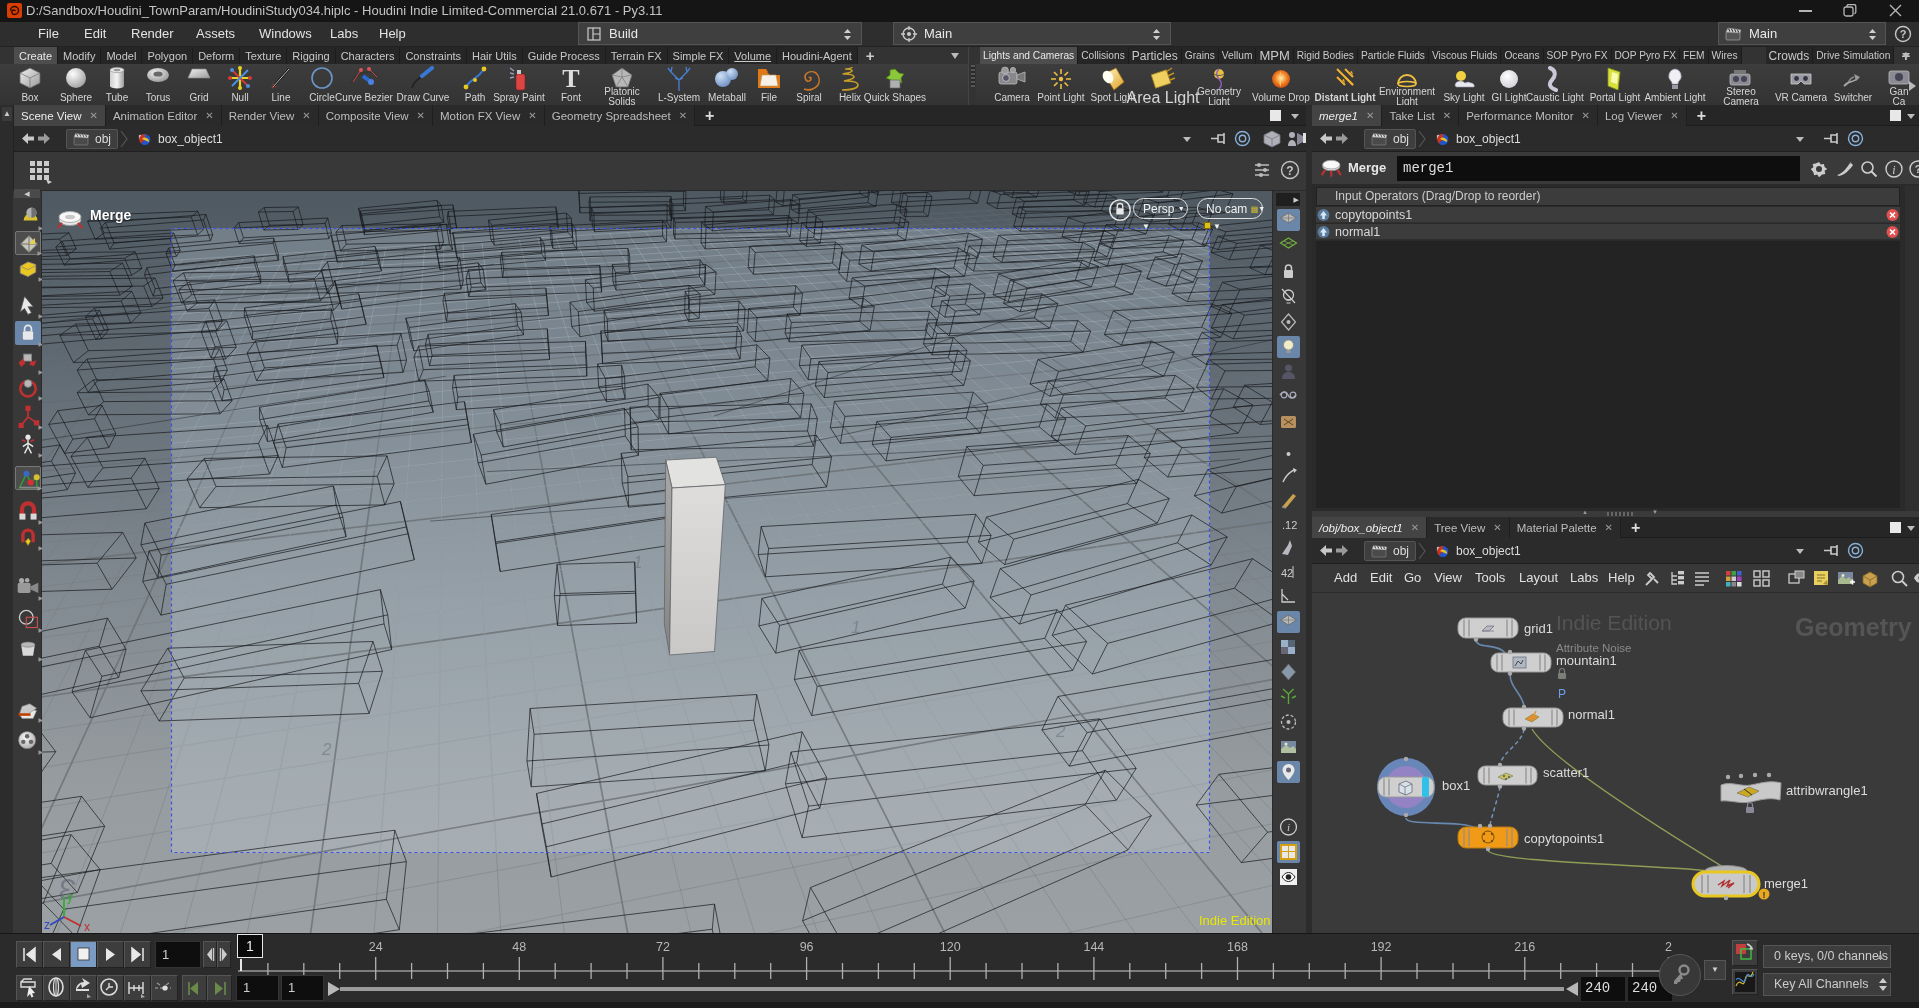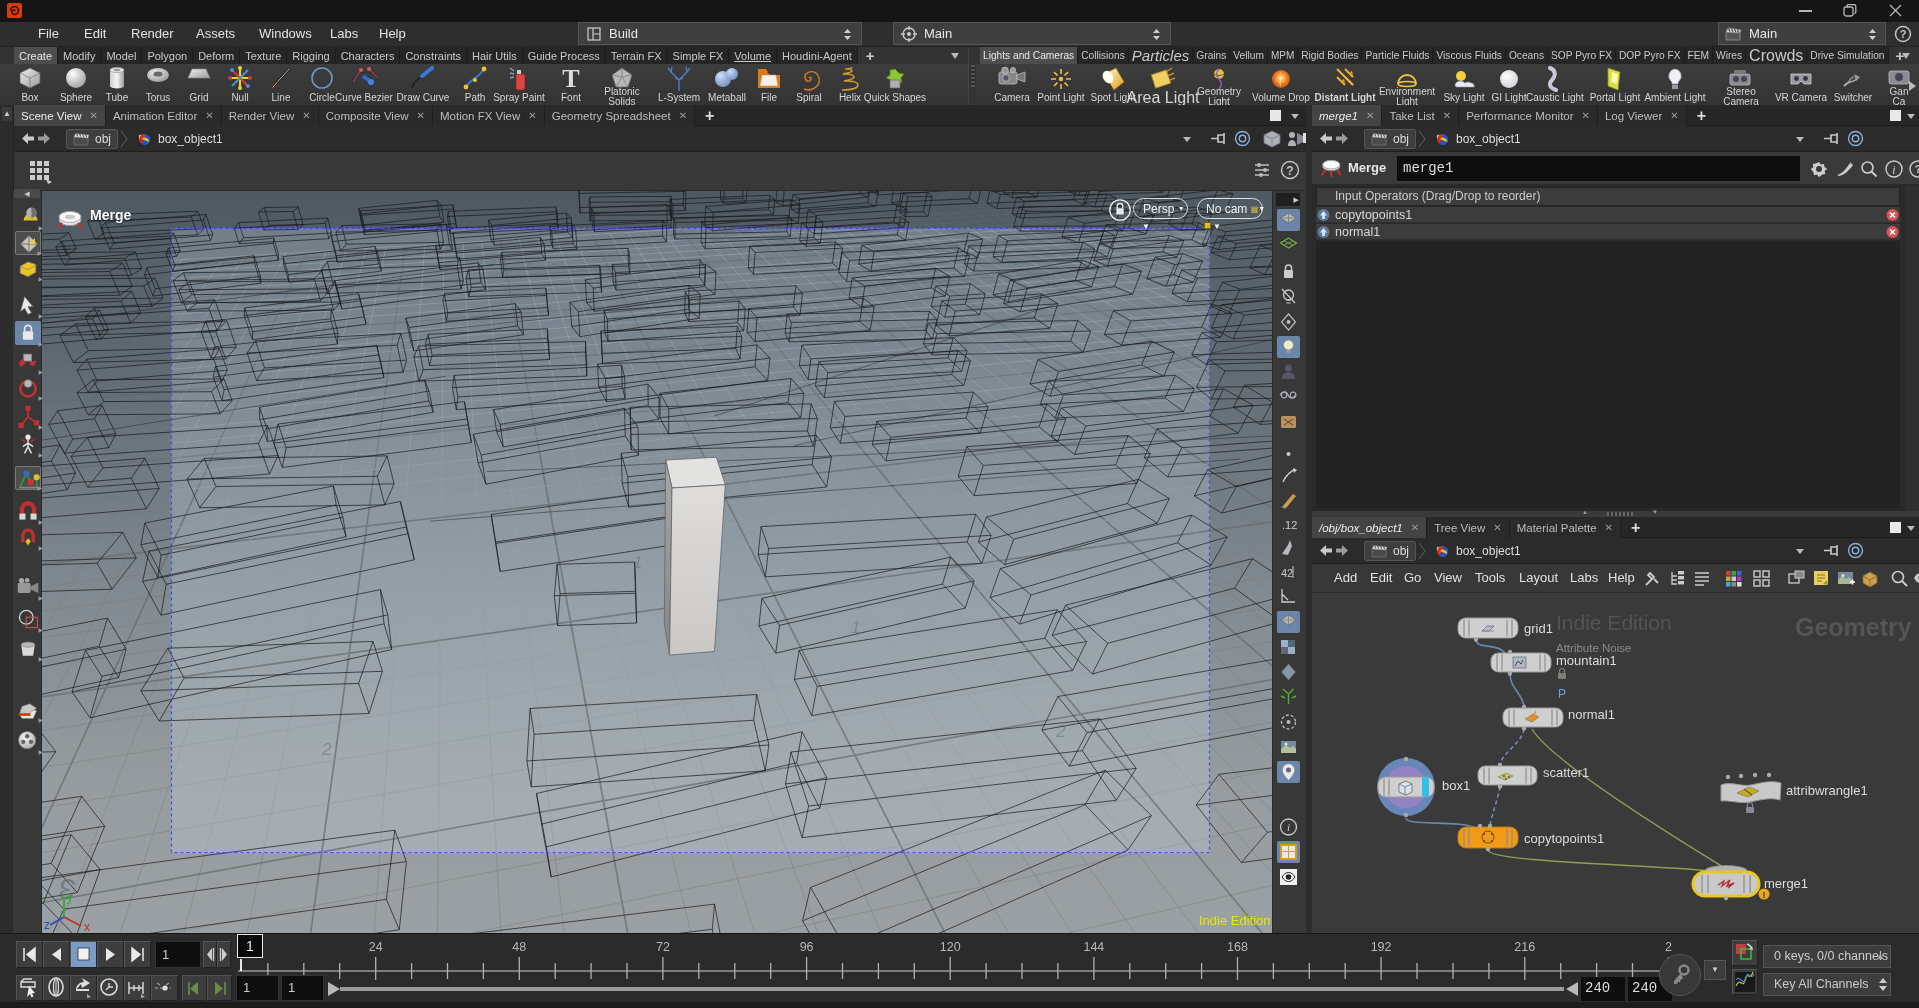--- a/index.html
+++ b/index.html
@@ -13,20 +13,21 @@
 .ptab .x{color:#9a9a9a;font-size:10px;}
 .chip{display:inline-flex;align-items:center;height:20px;padding:0 6px;background:#3e3e3e;border:1px solid #555;border-radius:2px;color:#ddd;font-size:12px;gap:5px;}
 </style></head>
 <body>
 <div id="root">
     <div class="abs" style="left:0;top:0;width:1919px;height:22px;background:#151515;">
       <div class="abs" style="left:7px;top:3px;width:15px;height:15px;background:#d93d00;border-radius:2px;"></div>
       <svg class="abs" style="left:9px;top:5px;" width="11" height="11" viewBox="0 0 11 11">
         <path d="M1.5 5.5a4 4 0 1 1 4 4 2.7 2.7 0 0 1-2.7-2.7 1.9 1.9 0 0 1 1.9-1.9 1.3 1.3 0 0 1 1.3 1.3" fill="none" stroke="#2a0a00" stroke-width="1.5"></path>
       </svg>
+      <div class="abs t13" style="left:26px;top:3px;color:#c4c4c4;">D:/Sandbox/Houdini_TownParam/HoudiniStudy034.hiplc - Houdini Indie Limited-Commercial 21.0.671 - Py3.11</div>
       <div class="abs" style="left:1799px;top:10px;width:13px;height:1.5px;background:#b5b5b5;"></div>
       <svg class="abs" style="left:1843px;top:4px" width="14" height="14" viewBox="0 0 14 14">
         <rect x="1" y="3" width="9" height="9" rx="2" fill="none" stroke="#b5b5b5" stroke-width="1.3"></rect>
         <path d="M4 3V2a1.5 1.5 0 0 1 1.5-1.5H11A1.8 1.8 0 0 1 12.8 2.3V8a1.5 1.5 0 0 1-1.5 1.5" fill="none" stroke="#b5b5b5" stroke-width="1.3"></path>
       </svg>
       <svg class="abs" style="left:1889px;top:4px" width="13" height="13" viewBox="0 0 13 13">
         <path d="M1 1L12 12M12 1L1 12" stroke="#b5b5b5" stroke-width="1.4"></path>
       </svg>
     </div>
     <div class="abs" style="left:0;top:22px;width:1919px;height:25px;background:#2e2e2e;border-bottom:1px solid #222;">
@@ -289,33 +290,33 @@
           </svg></div>
         <div class="abs" style="left:50%;top:27px;transform:translateX(-50%);white-space:pre;text-align:center;color:#d6d6d6;font-size:10px;line-height:10px;">Quick Shapes</div>
       </div>
     </div>
     <div class="abs" style="left:968px;top:47px;width:8px;height:58px;background:#333;border-left:1px solid #444;">
       <div class="abs" style="left:2px;top:18px;width:4px;height:22px;background:repeating-linear-gradient(#555 0 2px,#2a2a2a 2px 4px);"></div>
     </div>
     <div class="abs row" style="left:980px;top:47px;height:17px;">
       <div class="tab sel" style="padding:0 3px;font-size:10.2px;">Lights and Cameras</div>
       <div class="tab" style="padding:0 3px;font-size:10.2px;">Collisions</div>
-      <div class="tab" style="padding:0 3px;font-size:15px;font-style:italic;">Particles</div>
+      <div class="tab" style="padding:0 3px;font-size:12px;">Particles</div>
       <div class="tab" style="padding:0 3px;font-size:10.2px;">Grains</div>
       <div class="tab" style="padding:0 3px;font-size:10.2px;">Vellum</div>
-      <div class="tab" style="padding:0 3px;font-size:10px;">MPM</div>
+      <div class="tab" style="padding:0 3px;font-size:13px;">MPM</div>
       <div class="tab" style="padding:0 3px;font-size:10.2px;">Rigid Bodies</div>
       <div class="tab" style="padding:0 3px;font-size:10.2px;">Particle Fluids</div>
       <div class="tab" style="padding:0 3px;font-size:10.2px;">Viscous Fluids</div>
       <div class="tab" style="padding:0 3px;font-size:10.2px;">Oceans</div>
       <div class="tab" style="padding:0 3px;font-size:10.2px;">SOP Pyro FX</div>
       <div class="tab" style="padding:0 3px;font-size:10.2px;">DOP Pyro FX</div>
       <div class="tab" style="padding:0 3px;font-size:10.2px;">FEM</div>
       <div class="tab" style="padding:0 3px;font-size:10.2px;">Wires</div>
-      <div class="tab" style="padding:0 3px;font-size:16px;">Crowds</div>
+      <div class="tab" style="padding:0 3px;font-size:12px;margin-left:24px;">Crowds</div>
       <div class="tab" style="padding:0 3px;font-size:10.2px;">Drive Simulation</div>
       <div style="color:#ccc;font-size:15px;font-weight:bold;padding:0 7px;">+</div>
     </div>
     <svg class="abs" style="left:1901px;top:52px" width="10" height="8" viewBox="0 0 10 8">
       <path d="M1 1h8L5 7z" fill="#bbb"></path>
     </svg>
     <div class="abs" style="left:985px;top:66px;width:54px;height:40px;">
       <div class="abs" style="left:50%;top:0;transform:translateX(-50%);"><svg width="30" height="20" viewBox="0 0 30 20">
           <rect x="2" y="6" width="18" height="12" rx="2" fill="#888" stroke="#bbb" stroke-width="0.8"></rect>
           <circle cx="8" cy="4.5" r="3.4" fill="#999" stroke="#bbb" stroke-width="0.8"></circle>

